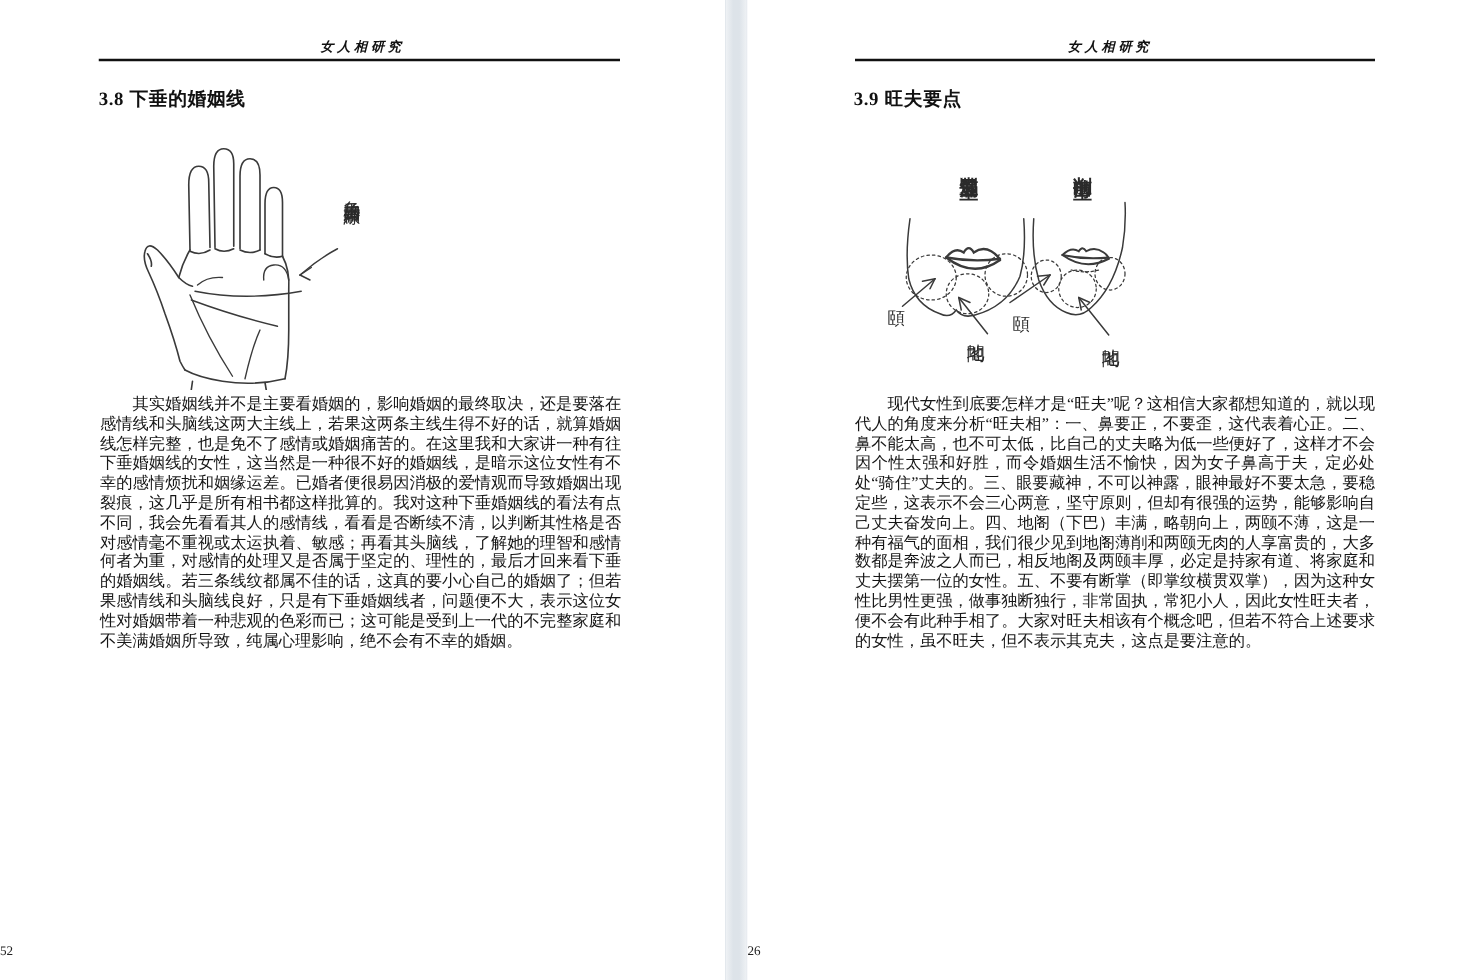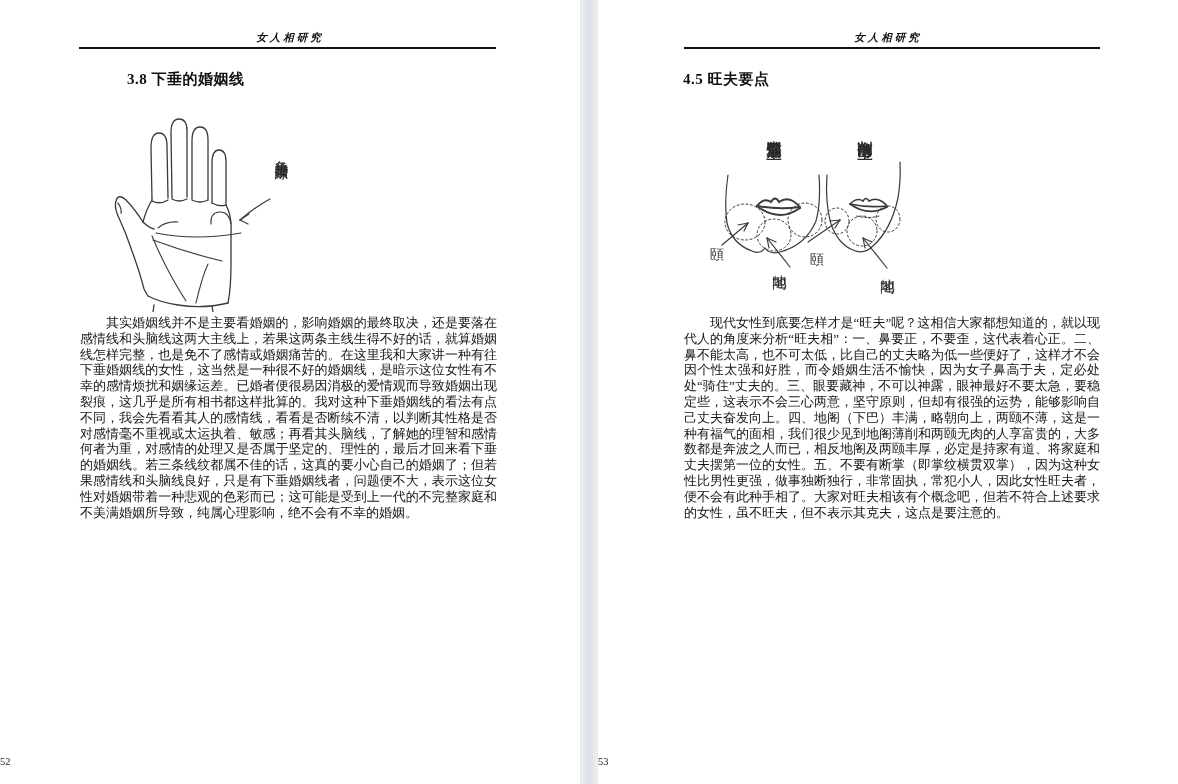--- a/index.html
+++ b/index.html
@@ -24,21 +24,21 @@
     letter-spacing: 3px; color: #111;
   }
   .header-rule { position: absolute; top: 47px; height: 2px; background: #111; }
   .page-left  .header-rule { left: 79px; width: 417px; }
   .page-right .header-rule { left: 86px; width: 416px; }
 
   .section-title {
     position: absolute; top: 70px; font-size: 15px; font-weight: bold; color: #111;
     font-family: "Liberation Serif", "DejaVu Serif", serif; letter-spacing: 0.5px;
   }
-  .page-left  .section-title { left: 79px; margin-left: 48px; }
+  .page-left  .section-title { left: 79px; }
   .page-right .section-title { left: 85px; }
 
   .body-text {
     position: absolute; top: 315px; font-size: 13px; line-height: 15.8px;
     text-align: justify; text-indent: 2em; color: #151515;
   }
   .page-left  .body-text { left: 80px; width: 417px; }
   .page-right .body-text { left: 86px; width: 416px; font-family: Liberation Serif, serif; }
 
   .page-number {
@@ -119,21 +119,21 @@
 
     <p class="body-text">其实婚姻线并不是主要看婚姻的，影响婚姻的最终取决，还是要落在感情线和头脑线这两大主线上，若果这两条主线生得不好的话，就算婚姻线怎样完整，也是免不了感情或婚姻痛苦的。在这里我和大家讲一种有往下垂婚姻线的女性，这当然是一种很不好的婚姻线，是暗示这位女性有不幸的感情烦扰和姻缘运差。已婚者便很易因消极的爱情观而导致婚姻出现裂痕，这几乎是所有相书都这样批算的。我对这种下垂婚姻线的看法有点不同，我会先看看其人的感情线，看看是否断续不清，以判断其性格是否对感情毫不重视或太运执着、敏感；再看其头脑线，了解她的理智和感情何者为重，对感情的处理又是否属于坚定的、理性的，最后才回来看下垂的婚姻线。若三条线纹都属不佳的话，这真的要小心自己的婚姻了；但若果感情线和头脑线良好，只是有下垂婚姻线者，问题便不大，表示这位女性对婚姻带着一种悲观的色彩而已；这可能是受到上一代的不完整家庭和不美满婚姻所导致，纯属心理影响，绝不会有不幸的婚姻。</p>
     <div class="page-number">52</div>
   </div>
 
   <div class="gutter"></div>
 
   <div class="page page-right">
     <div class="running-title">女人相研究</div>
     <div class="header-rule"></div>
-    <h2 class="section-title">4.5 旺夫要点</h2>
+    <h2 class="section-title">3.9 旺夫要点</h2>
 
     <div class="figure fig-chin">
       <svg viewBox="0 0 240 196" fill="none" stroke="#3a3a3a" stroke-width="1.2" stroke-linecap="round">
 
         <g>
           <path d="M34,57 Q30,85 33,105 Q38,126 58,133 Q66,137 71,130 Q76,137 86,134 Q112,127 122,103 Q127,85 125,57"></path>
         </g>
         <g stroke-width="1.9">
           <path d="M63,88 Q70,79 77,84 Q81,77 85,84 Q92,79 99,83 Q104,86 106,90"></path>
           <path d="M63,88 Q85,105 106,90"></path>
@@ -178,16 +178,16 @@
       </svg>
     </div>
     <div class="vlabel lbl-type-full">豐滿型</div>
     <div class="vlabel lbl-type-thin">削薄型</div>
     <div class="lbl-jowl lbl-jowl-1">頤</div>
     <div class="lbl-jowl lbl-jowl-2">頤</div>
     <div class="vlabel lbl-chin-1">地閣</div>
     <div class="vlabel lbl-chin-2">地閣</div>
 
     <p class="body-text">现代女性到底要怎样才是“旺夫”呢？这相信大家都想知道的，就以现代人的角度来分析“旺夫相”：一、鼻要正，不要歪，这代表着心正。二、鼻不能太高，也不可太低，比自己的丈夫略为低一些便好了，这样才不会因个性太强和好胜，而令婚姻生活不愉快，因为女子鼻高于夫，定必处处“骑住”丈夫的。三、眼要藏神，不可以神露，眼神最好不要太急，要稳定些，这表示不会三心两意，坚守原则，但却有很强的运势，能够影响自己丈夫奋发向上。四、地阁（下巴）丰满，略朝向上，两颐不薄，这是一种有福气的面相，我们很少见到地阁薄削和两颐无肉的人享富贵的，大多数都是奔波之人而已，相反地阁及两颐丰厚，必定是持家有道、将家庭和丈夫摆第一位的女性。五、不要有断掌（即掌纹横贯双掌），因为这种女性比男性更强，做事独断独行，非常固执，常犯小人，因此女性旺夫者，便不会有此种手相了。大家对旺夫相该有个概念吧，但若不符合上述要求的女性，虽不旺夫，但不表示其克夫，这点是要注意的。</p>
-    <div class="page-number">53</div>
+    <div class="page-number">26</div>
   </div>
 
 </div>
 
 </body></html>

